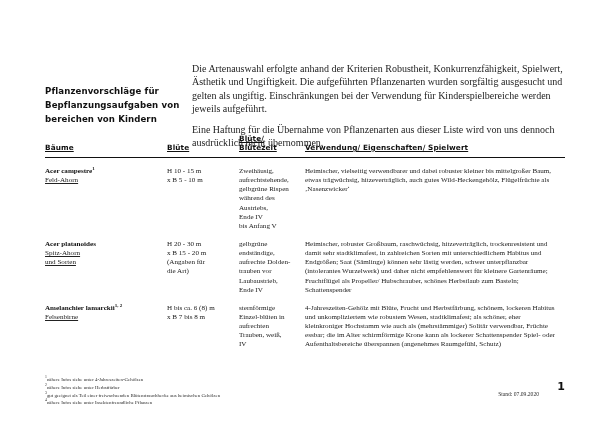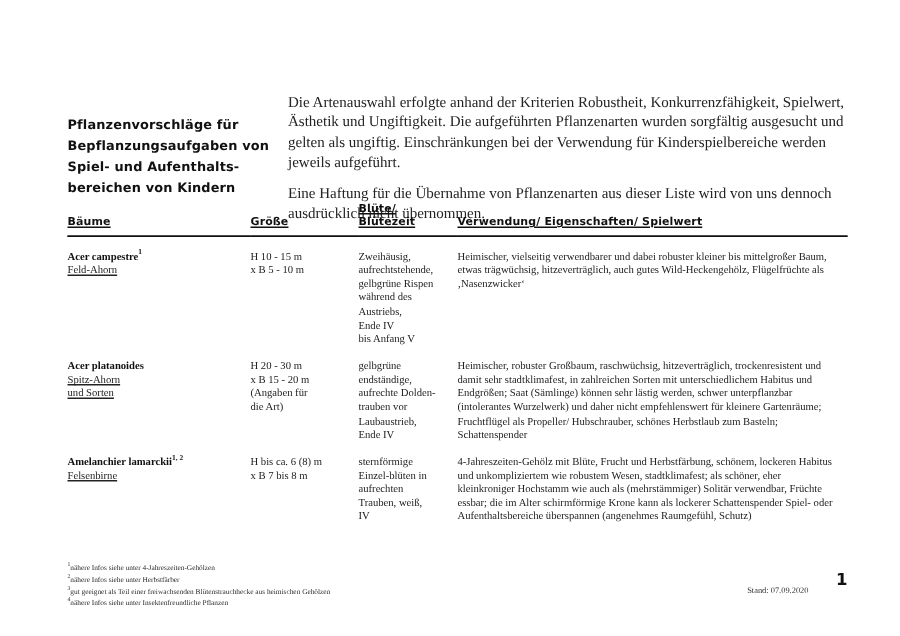--- a/index.html
+++ b/index.html
@@ -159,35 +159,34 @@
 </head>
 <body>
 
 <div class="page">
 
 
   <div class="header">
     <div class="doc-title">
       <div>Pflanzenvorschläge für</div>
       <div>Bepflanzungsaufgaben von</div>
-      <div>Spiel- und Aufenthalts-</div>
       <div>bereichen von Kindern</div>
     </div>
     <div class="intro">
       <p>Die Artenauswahl erfolgte anhand der Kriterien Robustheit, Konkurrenzfähigkeit, Spielwert, Ästhetik und Ungiftigkeit. Die aufgeführten Pflanzenarten wurden sorgfältig ausgesucht und gelten als ungiftig. Einschränkungen bei der Verwendung für Kinderspielbereiche werden jeweils aufgeführt.</p>
       <p>Eine Haftung für die Übernahme von Pflanzenarten aus dieser Liste wird von uns dennoch ausdrücklich nicht übernommen.</p>
     </div>
   </div>
 
   <div class="table-wrap">
     <table class="plants">
       <thead>
         <tr>
           <th class="c-name">Bäume</th>
-          <th class="c-size">Größe</th>
+          <th class="c-size">Blüte</th>
           <th class="c-bloom">Blüte/ Blütezeit</th>
           <th class="c-use">Verwendung/ Eigenschaften/ Spielwert</th>
         </tr>
       </thead>
       <tbody>
 
         <tr>
           <td class="c-name">
             <span class="sci">Acer campestre</span><span class="sup">1</span>
             <span class="common">Feld-Ahorn</span>

